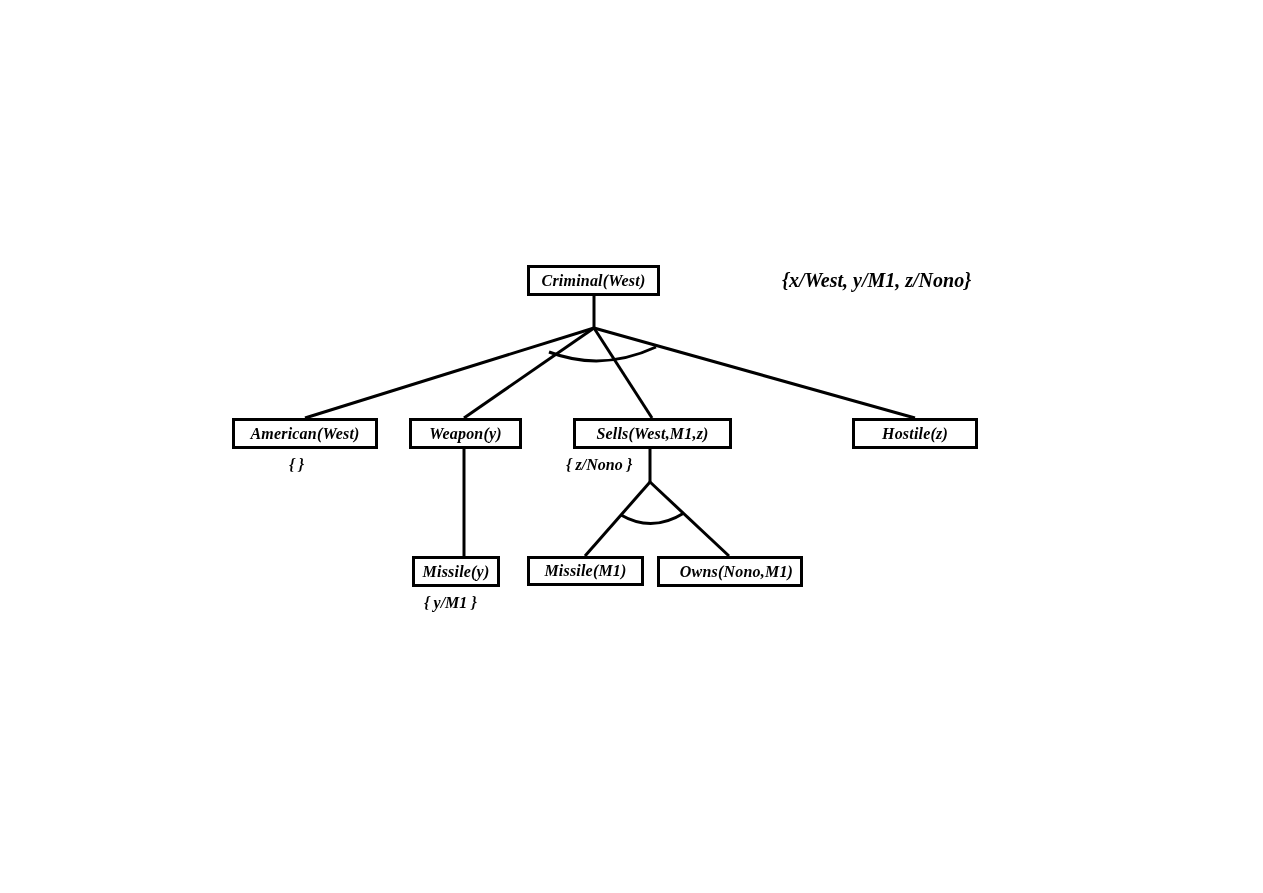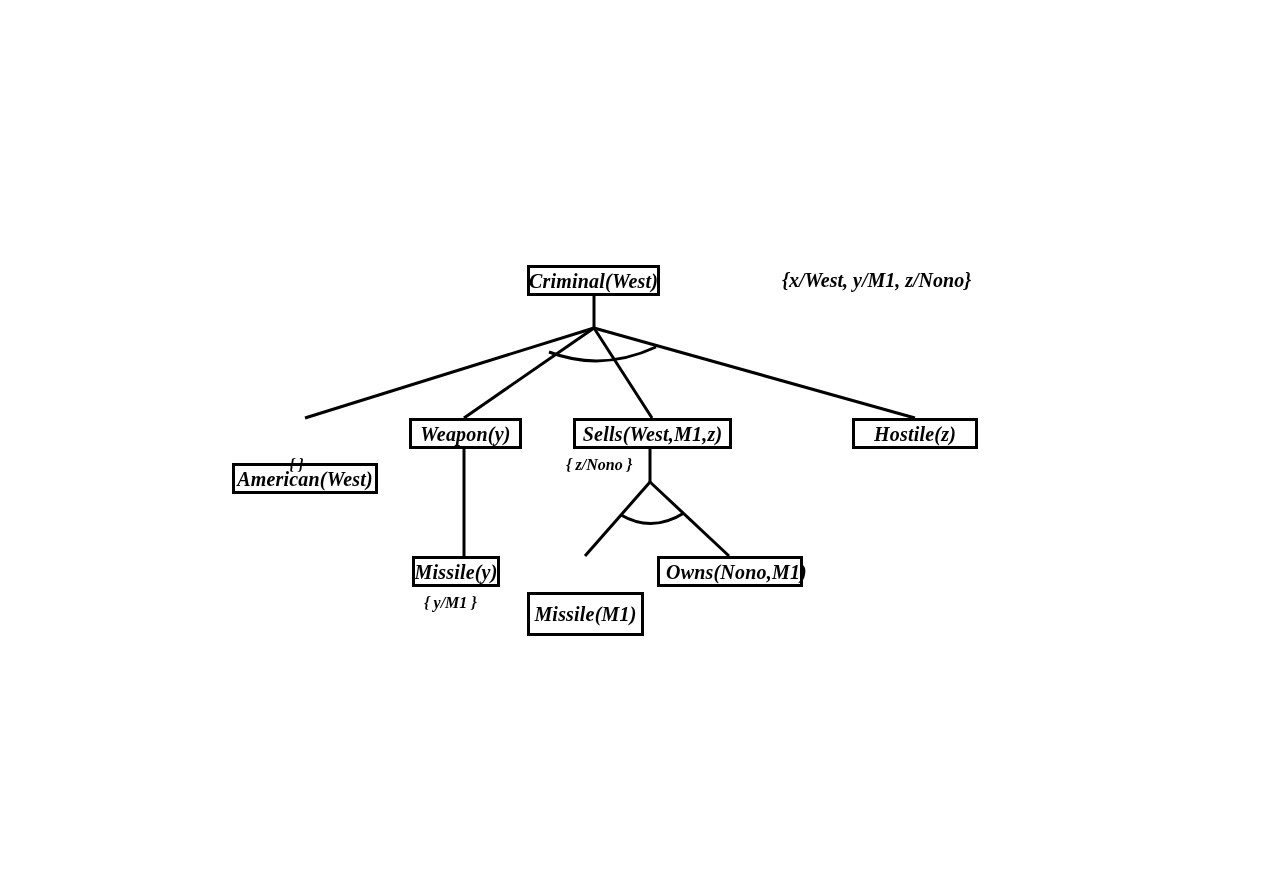--- a/index.html
+++ b/index.html
@@ -28,21 +28,21 @@
   }
   .node {
     position: absolute;
     box-sizing: border-box;
     border: 3px solid #000000;
     background: #ffffff;
     color: #000000;
     font-family: "Liberation Serif", serif;
     font-style: italic;
     font-weight: bold;
-    font-size: 20px;
+    font-size: 16px;
     line-height: 1;
     letter-spacing: 0.2px;
     display: flex;
     align-items: center;
     justify-content: center;
     white-space: nowrap;
     z-index: 3;
   }
   .subst {
     position: absolute;
@@ -94,41 +94,41 @@
       <path d="M 621,515 Q 652,533 684,513"></path>
     </g>
   </svg>
 
   <div class="subst-top" style="left:782px; top:270px;">{x/West, y/M1, z/Nono}</div>
 
   <div class="node" style="left:527px; top:265px; width:133px; height:31px;">
     <span>Criminal(West)</span>
   </div>
 
-  <div class="node" style="left:232px; top:418px; width:146px; height:31px;margin-top:45px;">
+  <div class="node" style="left:232px; top:418px; width:146px; height:31px;">
     <span>American(West)</span>
   </div>
 
   <div class="node" style="left:409px; top:418px; width:113px; height:31px;">
     <span>Weapon(y)</span>
   </div>
 
   <div class="node" style="left:573px; top:418px; width:159px; height:31px;">
     <span>Sells(West,M1,z)</span>
   </div>
 
   <div class="node" style="left:852px; top:418px; width:126px; height:31px;">
     <span>Hostile(z)</span>
   </div>
 
   <div class="node" style="left:412px; top:556px; width:88px; height:31px;">
     <span>Missile(y)</span>
   </div>
 
-  <div class="node" style="left:527px; top:556px; width:117px; height:44px;margin-top:36px;">
+  <div class="node" style="left:527px; top:556px; width:117px; height:30px;">
     <span>Missile(M1)</span>
   </div>
 
   <div class="node" style="left:657px; top:556px; width:146px; height:31px;padding-left:13px;">
     <span>Owns(Nono,M1)</span>
   </div>
 
   <div class="subst" style="left:289px; top:457px;">{ }</div>
 
   <div class="subst" style="left:566px; top:457px;">{ z/Nono }</div>

